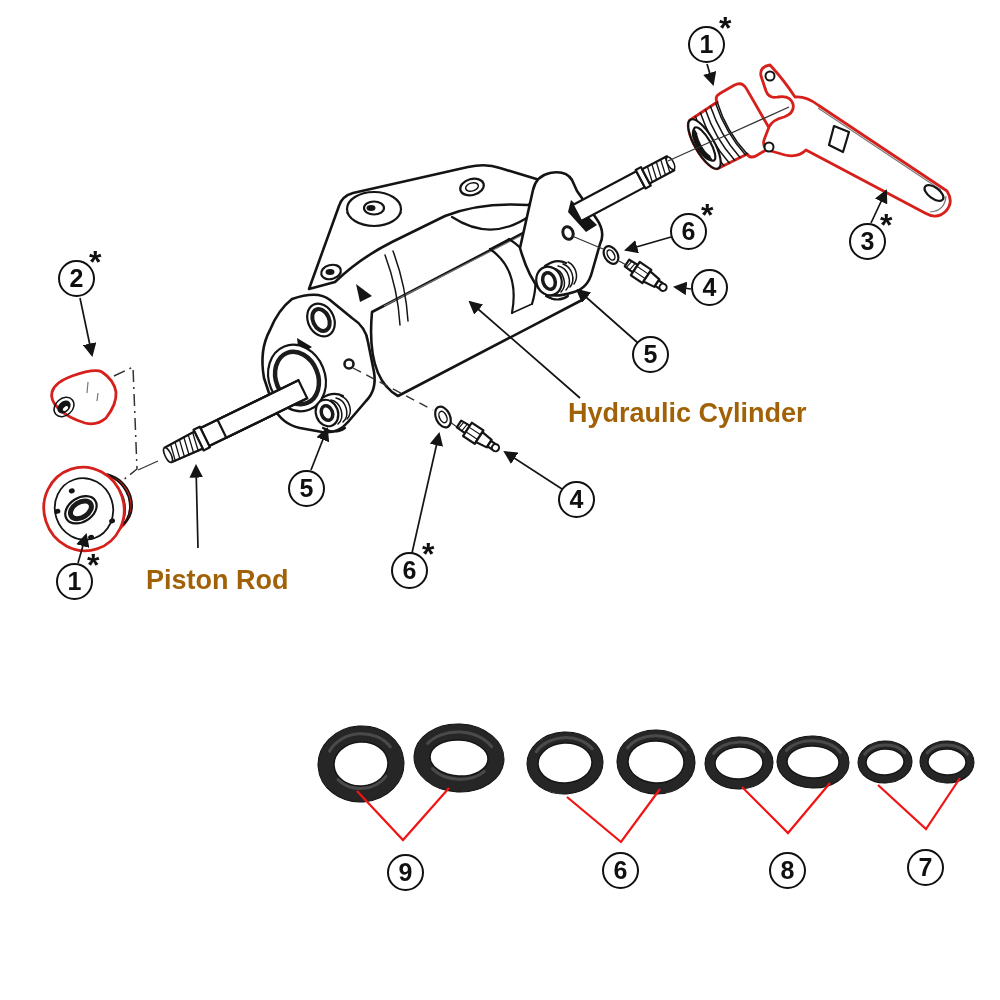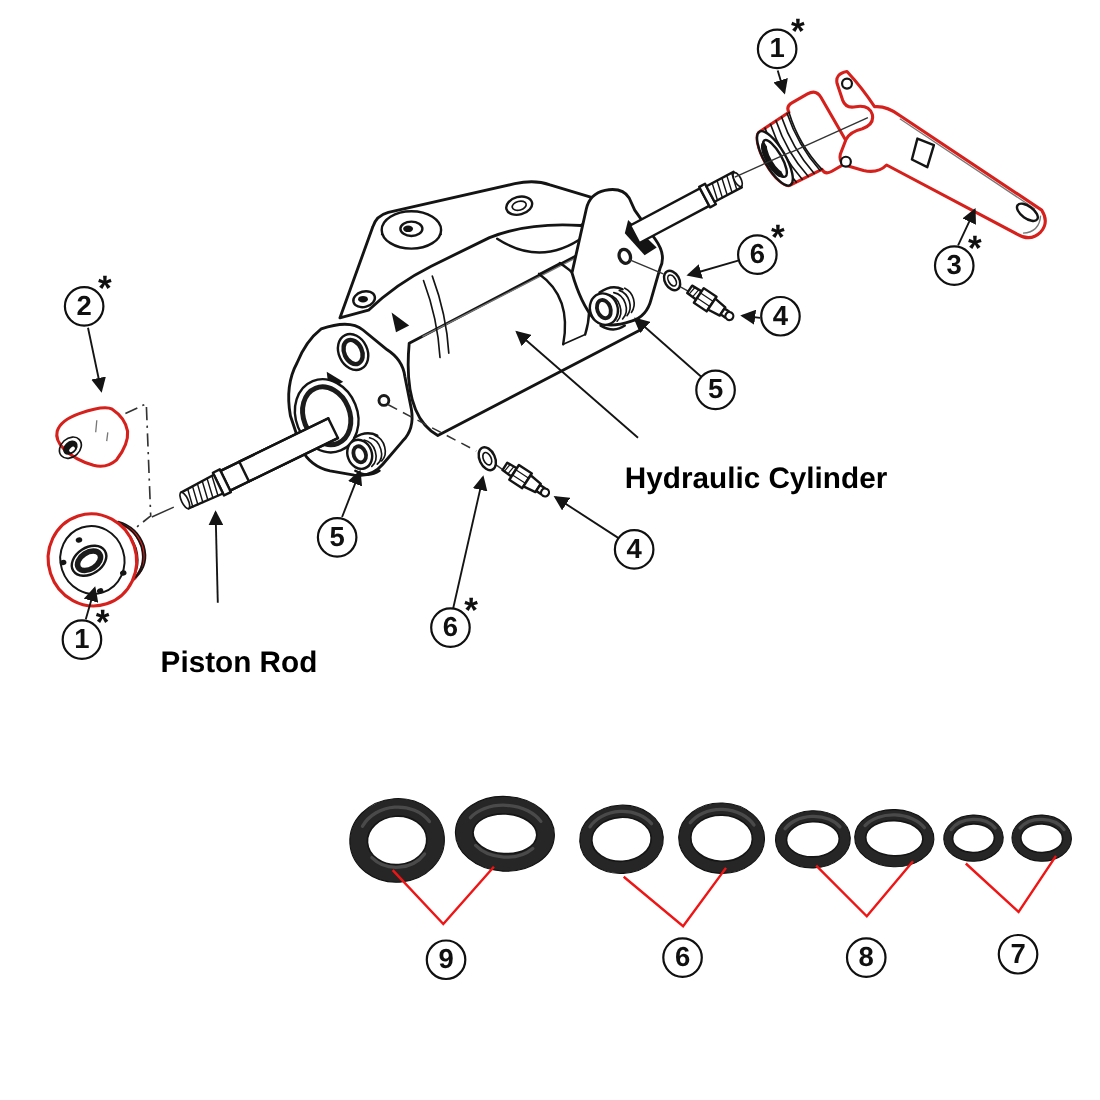--- a/index.html
+++ b/index.html
@@ -21,21 +21,21 @@
   .dashdot{stroke:#333;stroke-width:1.5;fill:none;stroke-dasharray:12 5 2 5;}
   .dash{stroke:#333;stroke-width:1.4;fill:none;stroke-dasharray:9 6;}
   .leader{stroke:var(--ink);stroke-width:1.7;fill:none;}
   .oring-body{fill:var(--oring);stroke:#111;stroke-width:1;}
   .oring-hole{fill:#fff;stroke:#151515;stroke-width:1.5;}
   .oring-hi{stroke:var(--oring-hi);stroke-width:3;fill:none;opacity:.7;stroke-linecap:round;}
   .callout{position:absolute;width:37px;height:37px;box-sizing:border-box;border:2.5px solid #101010;
            border-radius:50%;background:#fff;display:flex;align-items:center;justify-content:center;
            font-weight:bold;font-size:25px;color:#101010;}
   .star{position:absolute;left:29px;top:-18px;font-size:32px;font-weight:bold;color:#101010;}
-  .part-label{position:absolute;font-weight:bold;font-size:27px;color:#000000;white-space:nowrap;margin-top:22px;}
+  .part-label{position:absolute;font-weight:bold;font-size:27px;color:#a16207;white-space:nowrap;}
 </style>
 </head>
 <body>
 
 <div class="stage">
 
 <svg width="1000" height="1000" viewBox="0 0 1000 1000">
   <defs>
     <marker id="ah" viewBox="0 0 10 10" refX="8.5" refY="5" markerWidth="8" markerHeight="8" orient="auto-start-reverse">
       <path d="M0,0 L10,5 L0,10 Z" fill="#141414"></path>

